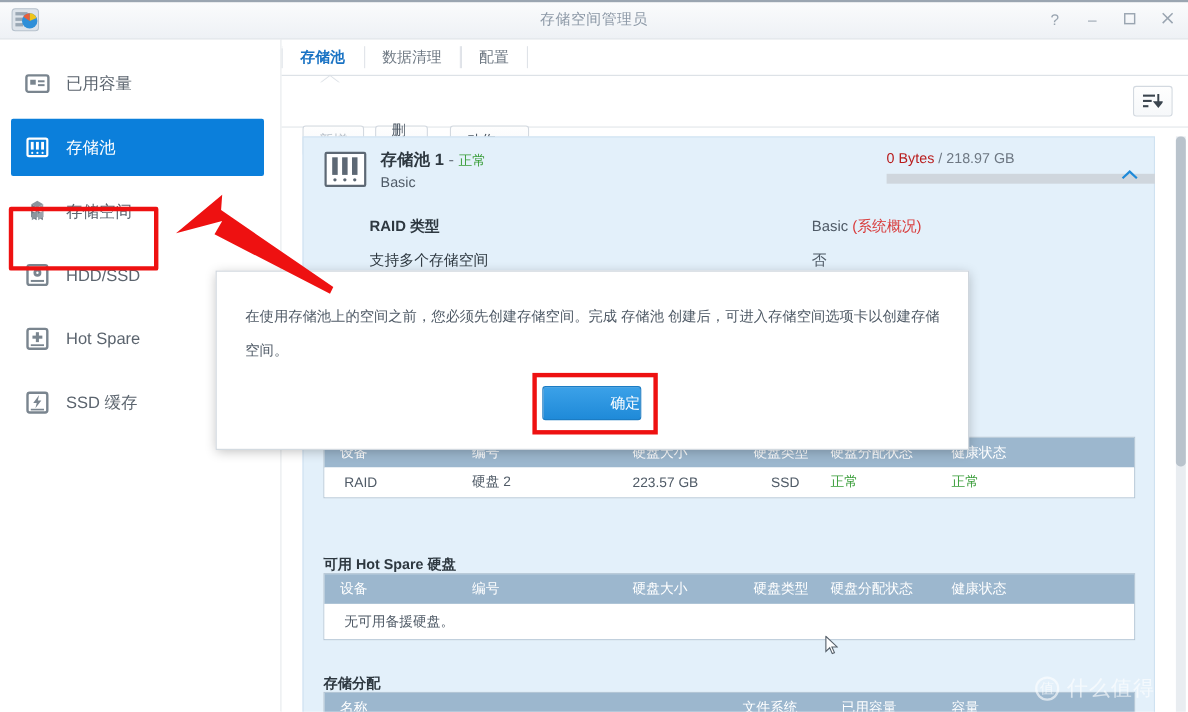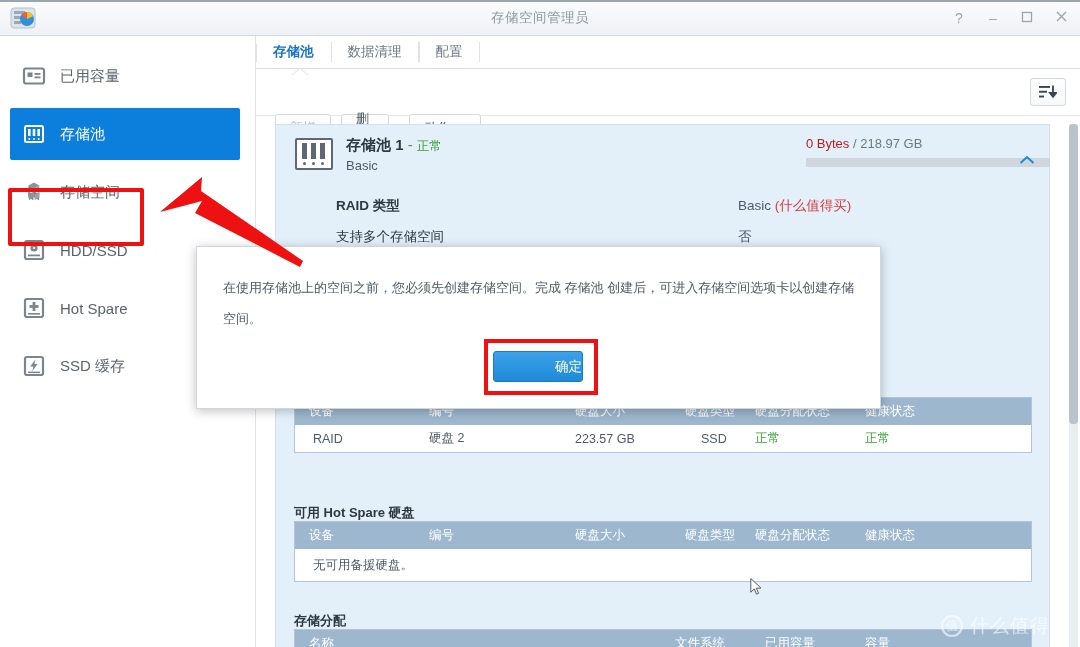--- a/index.html
+++ b/index.html
@@ -431,21 +431,21 @@
           <svg width="16" height="10" viewBox="0 0 16 10">
             <path d="M1.5 8 L8 2 L14.5 8" stroke="#1f8ad8" stroke-width="2" fill="none"></path>
           </svg>
         </div>
       </div>
 
       <div class="prow bold" style="top:72px;">
         <span class="k">RAID 类型</span>
         <span class="v">
           <span>Basic</span>
-          <span class="warn">(什么值得买)</span>
+          <span class="warn">(系统概况)</span>
         </span>
       </div>
       <div class="prow" style="top:103px;">
         <span class="k">支持多个存储空间</span>
         <span class="v">否</span>
       </div>
       <div class="prow" style="top:134px;">
         <span class="k">状态</span>
         <span class="v green">正常</span>
       </div>

